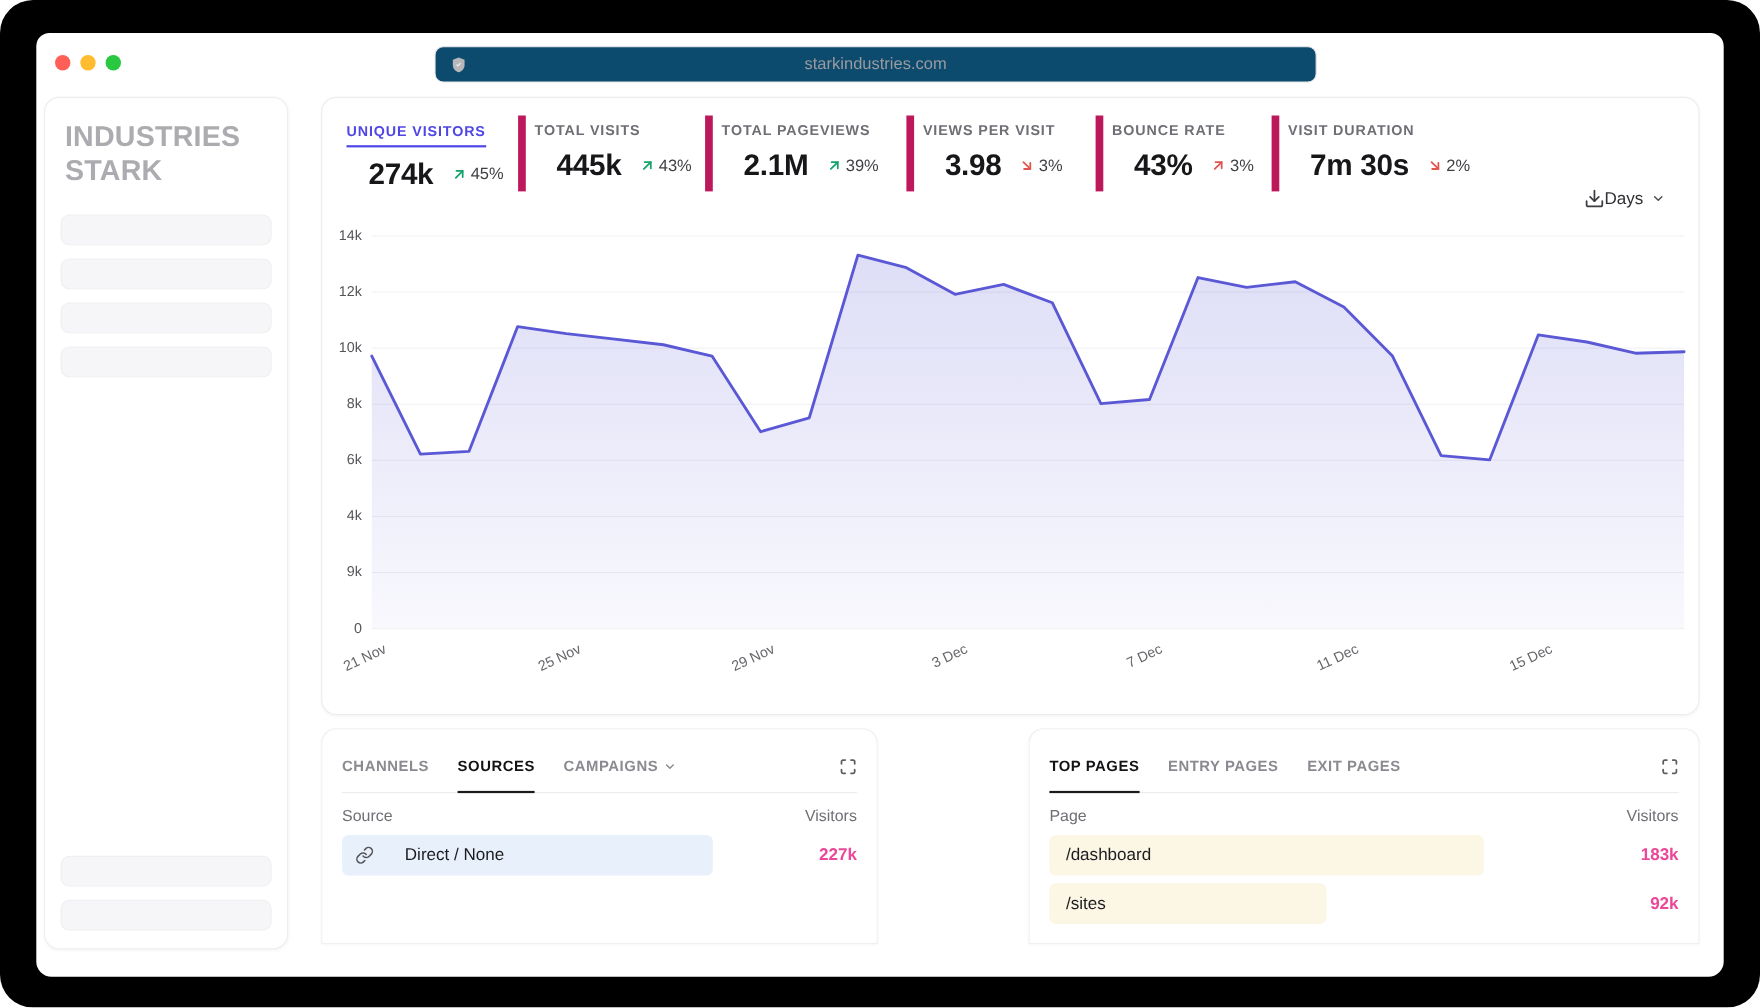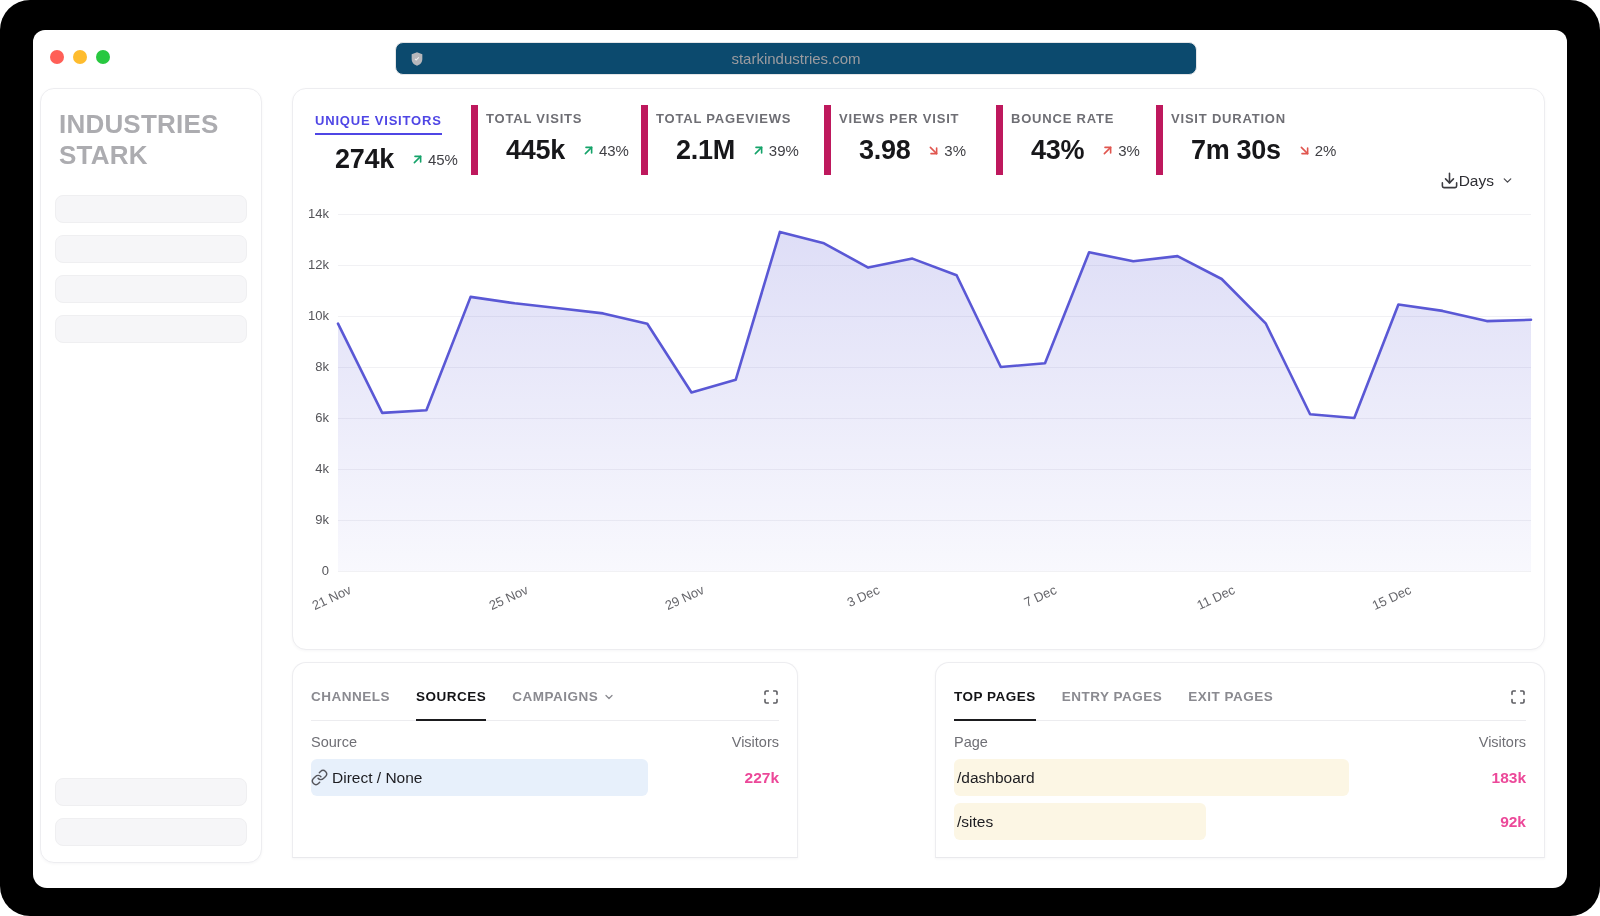--- a/index.html
+++ b/index.html
@@ -57,21 +57,21 @@
   .table-card-right { left:902px; top:632px; width:610px; height:196px; border-radius:14px 14px 0 0; border-bottom:1px solid #e9e9ec; overflow:hidden; }
   .card-inner { position:relative; padding:26px 18px 0 18px; }
   .tabs { display:flex; gap:26px; border-bottom:1px solid #ececef; }
   .tab { font-size:13.5px; font-weight:600; letter-spacing:.5px; color:#8a8a90; padding-bottom:15px; border-bottom:2.5px solid transparent; margin-bottom:-1px; display:flex; align-items:center; gap:5px; cursor:pointer; white-space:nowrap; }
   .tab.active { color:#131316; font-weight:700; border-bottom-color:#1b1b1e; }
   .expand-btn { position:absolute; right:18px; top:26px; color:#5c5c61; cursor:pointer; }
   .thead { display:flex; justify-content:space-between; margin-top:13px; font-size:14.5px; color:#6f6f75; }
   .rows { margin-top:9px; display:flex; flex-direction:column; gap:7px; }
   .trow { position:relative; height:37px; }
   .trow-bar { position:absolute; left:0; top:0; bottom:0; border-radius:6px; }
-  .trow-main { position:relative; display:flex; align-items:center; height:100%; padding-left:0; gap:4px; }
+  .trow-main { position:relative; display:flex; align-items:center; height:100%; padding-left:12px; gap:28px; }
   .trow-label { font-size:15.5px; color:#1c1c20; }
   .trow-value { position:absolute; right:0; top:0; height:100%; display:flex; align-items:center; font-size:15.5px; font-weight:700; color:#ec4899; }
   .row-icon { display:flex; align-items:center; color:#55555b; }
 
   svg.icon { display:block; }
 </style>
 </head>
 <body>
 
 <div class="frame">

